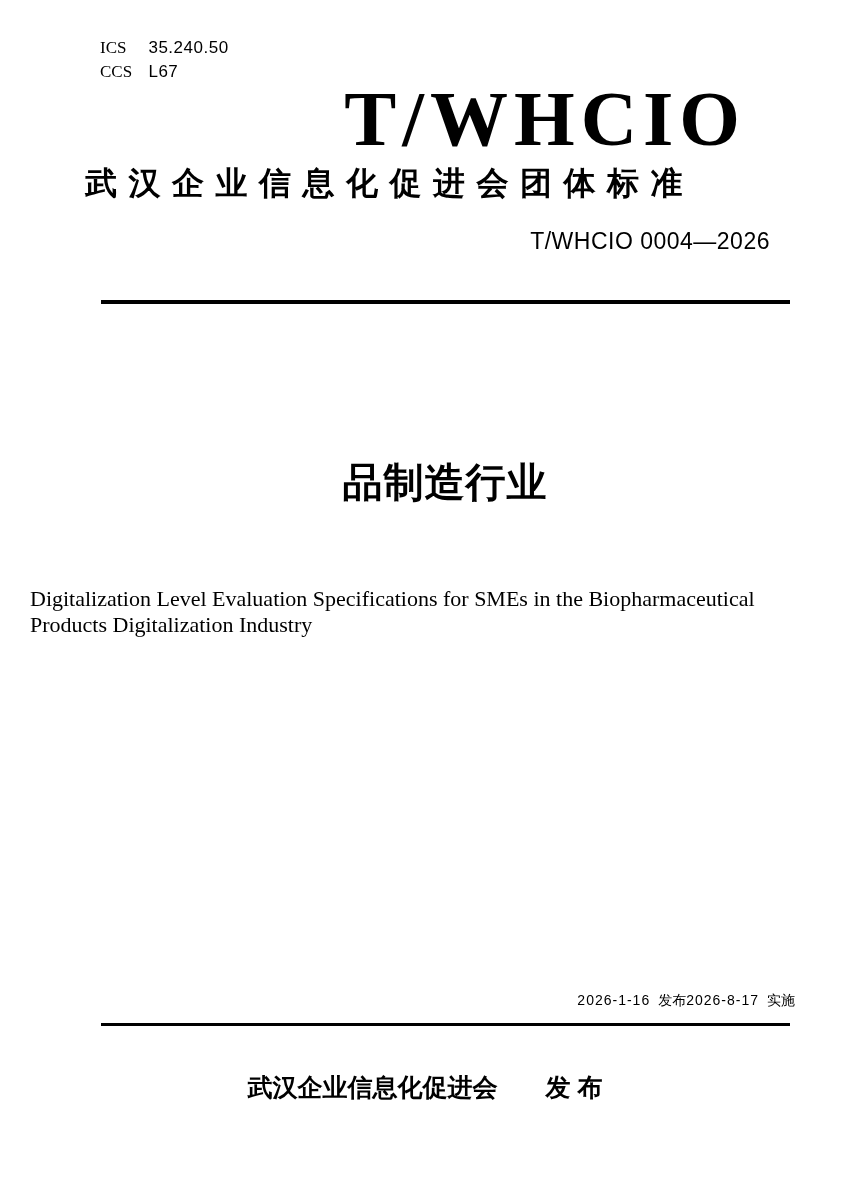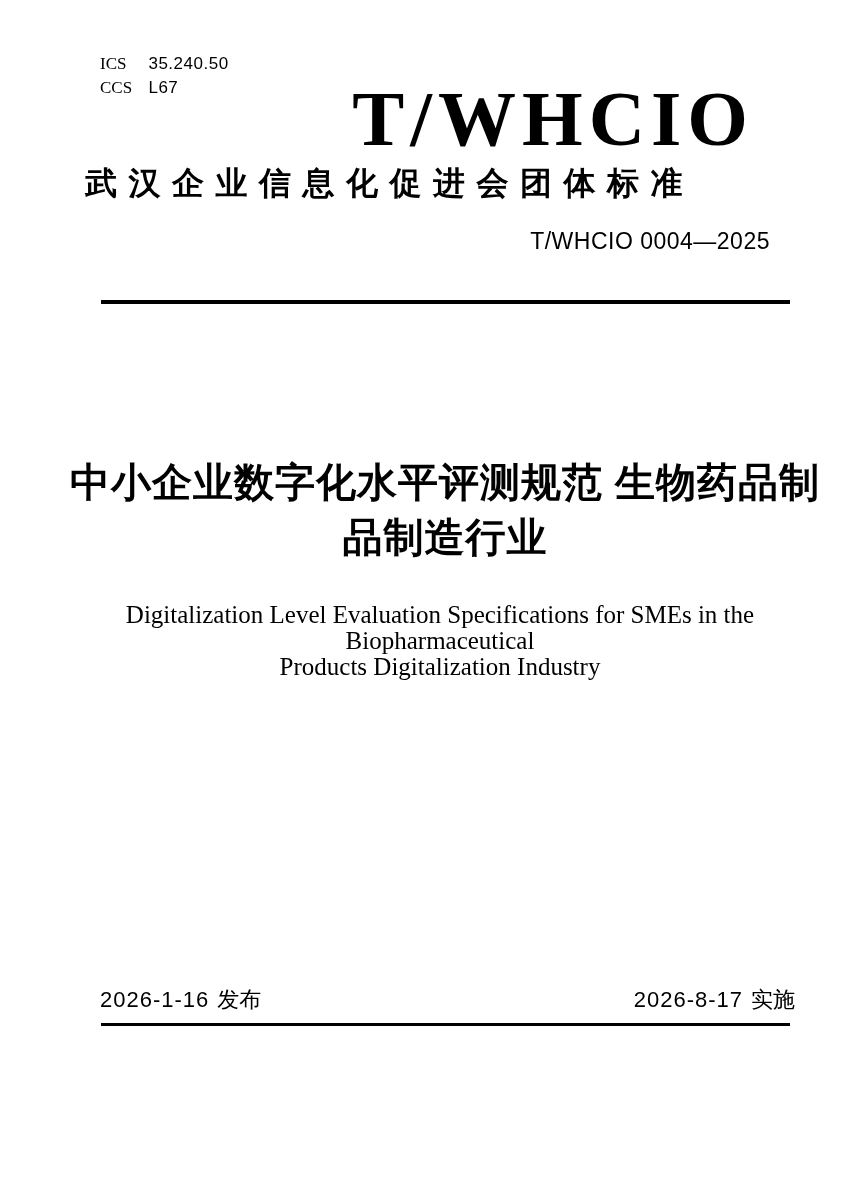--- a/index.html
+++ b/index.html
@@ -6,32 +6,32 @@
   .page {
     position: relative;
     width: 850px;
     height: 1201px;
     background: #ffffff;
     color: #000000;
     overflow: hidden;
     font-family: "Liberation Sans", "DejaVu Sans", sans-serif;
   }
   
-  .code-block { position: absolute; left: 100px; top: 52px; }
+  .code-block { position: absolute; left: 100px; top: 36px; }
   .code-row { height: 24px; line-height: 24px; white-space: nowrap; }
   .code-label {
     display: inline-block; width: 44px;
     font-family: "Liberation Serif", "DejaVu Serif", serif;
     font-size: 17px;
   }
   .code-value { font-size: 17px; letter-spacing: 0.5px; }
 
   
   .logo {
-    position: absolute; top: 80px; left: 0; right: 96px;
+    position: absolute; top: 80px; left: 0; right: 104px;
     text-align: right;
     font-family: "Liberation Serif", "DejaVu Serif", serif;
     font-weight: bold;
     font-size: 78px; line-height: 1;
     letter-spacing: 6px; white-space: nowrap;
   }
 
   
   .org-banner {
     position: absolute; left: 85px; top: 160px;
@@ -55,30 +55,29 @@
   .title-cn {
     position: absolute; left: 40px; width: 810px; top: 455px;
     text-align: center;
     font-size: 40px; font-weight: bold; line-height: 55px;
     letter-spacing: 1px;
   }
 
   
   .title-en {
     position: absolute; left: 30px; width: 820px; top: 586px;
-    text-align: center;
     font-family: "Liberation Serif", "DejaVu Serif", serif;
-    font-size: 25px; line-height: 26px; margin-top: 16px;
+    font-size: 22px; line-height: 26px;
   }
 
   
   .dates-row {
     position: absolute; left: 100px; right: 55px; top: 986px;
-    display: flex; justify-content: space-between;
-    font-size: 22px; line-height: 28px;
+    display: flex; justify-content: flex-end;
+    font-size: 14px; line-height: 28px;
   }
   .date-label { margin-left: 8px; }
   .date-value { letter-spacing: 1px; }
 
   
   .publisher-row {
     position: absolute; left: 0; width: 850px; top: 1072px;
     text-align: center;
     font-size: 25px; font-weight: bold; line-height: 30px;
     white-space: nowrap;
@@ -98,39 +97,41 @@
     <div class="code-row">
       <span class="code-label">CCS</span>
       <span class="code-value">L67</span>
     </div>
   </div>
 
   <div class="logo">T/WHCIO</div>
 
   <div class="org-banner">武汉企业信息化促进会团体标准</div>
 
-  <div class="std-number">T/WHCIO 0004—2025</div>
+  <div class="std-number">T/WHCIO 0004—2026</div>
 
   <div class="rule rule-top"></div>
 
   <div class="title-cn">
-    <div>中小企业数字化水平评测规范 生物药品制</div>
     <div>品制造行业</div>
   </div>
 
   <div class="title-en">
     <div>Digitalization Level Evaluation Specifications for SMEs in the Biopharmaceutical</div>
     <div>Products Digitalization Industry</div>
   </div>
 
   <div class="dates-row">
     <div>
       <span class="date-value">2026-1-16</span><span class="date-label">发布</span>
     </div>
     <div>
       <span class="date-value">2026-8-17</span><span class="date-label">实施</span>
     </div>
   </div>
 
   <div class="rule rule-bottom"></div>
 
+  <div class="publisher-row">
+    <span>武汉企业信息化促进会</span><span class="publisher-gap"></span><span>发 布</span>
+  </div>
 
 </div>
 
 </body></html>

